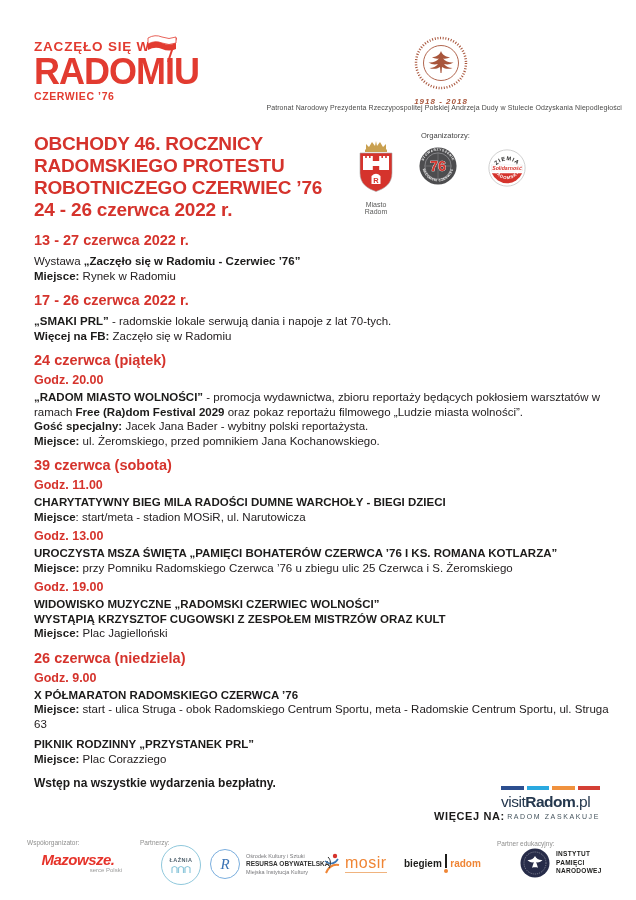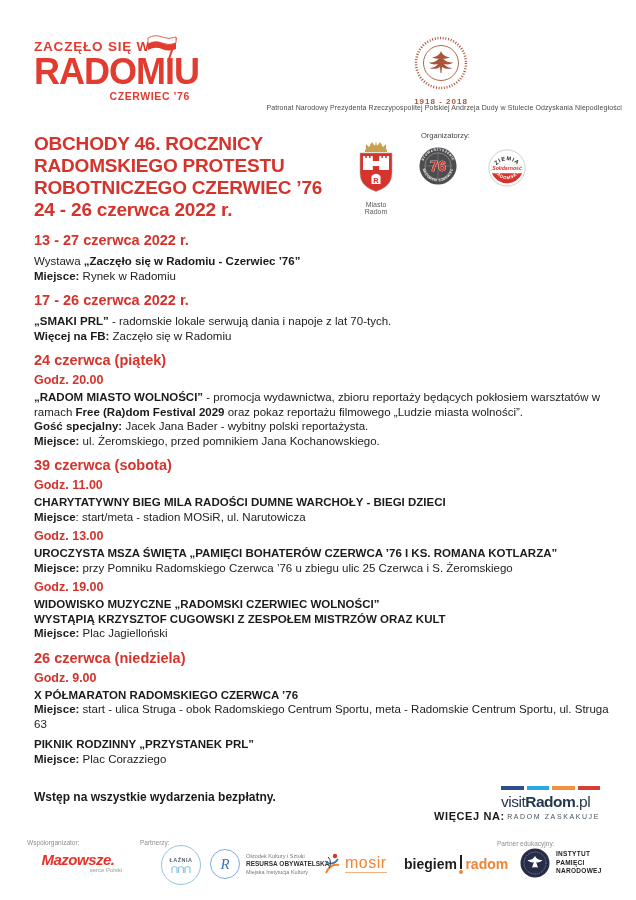--- a/index.html
+++ b/index.html
@@ -2,21 +2,21 @@
 <html><head>
 <meta charset="utf-8">
 <style>
   *{box-sizing:border-box;margin:0;padding:0}
   html,body{width:636px;height:900px}
   body{position:relative;background:#fff;font-family:"Liberation Sans",sans-serif;color:#252122;overflow:hidden}
   
   .brand{position:absolute;left:34px;top:39px;width:158px;color:#e23b30}
   .brand-line1{font-size:13.5px;font-weight:800;letter-spacing:.8px}
   .brand-line2{font-size:36px;font-weight:800;letter-spacing:-1px;line-height:34px;margin-top:1px}
-  .brand-line3{font-size:10.5px;font-weight:800;text-align:right;letter-spacing:.6px;margin-top:1px;padding-right:2px}
+  .brand-line3{font-size:10.5px;font-weight:800;text-align:left;letter-spacing:.6px;margin-top:1px;padding-right:2px}
   .brand-flag{position:absolute;left:104px;top:-5px}
   
   .emblem{position:absolute;left:412px;top:36px;width:58px;text-align:center;color:#a8553b}
   .emblem-years{font-size:8px;font-weight:700;letter-spacing:1px;margin-top:1px}
   .patronage{position:absolute;right:14px;top:104px;width:370px;font-size:7px;color:#4a4a49;text-align:right;letter-spacing:.1px}
   
   .title{position:absolute;left:34px;top:133px;color:#d5332c;font-size:19px;line-height:22px;font-weight:800;letter-spacing:-.2px}
   
   .org-label{position:absolute;left:421px;top:131px;font-size:7.5px;color:#444}
   .crest-wrap{position:absolute;left:354px;top:140px;width:44px;text-align:center}
@@ -24,21 +24,21 @@
   .logo76{position:absolute;left:419px;top:147px}
   .ziemia{position:absolute;left:488px;top:149px}
   
   .events{position:absolute;left:34px;top:232px;width:576px}
   .section{margin-bottom:9px}
   .sec-heading{color:#d5332c;font-size:14.5px;font-weight:800;line-height:17px;margin:0 0 5px}
   .event{margin-bottom:6px}
   .time{color:#d5332c;font-weight:800;font-size:12.5px;line-height:13px;margin:4px 0 3px}
   .line{font-size:11.5px;line-height:14.5px;color:#252122}
   .line b{font-weight:700;color:#1c1b1a}
-  .note{font-size:12px;font-weight:800;color:#1c1b1a;margin-top:24px}
+  .note{font-size:12px;font-weight:800;color:#1c1b1a;margin-top:10px}
   
   .more-label{position:absolute;left:434px;top:810px;font-size:11px;font-weight:800;letter-spacing:.6px;color:#1c1b1a}
   .vr{position:absolute;left:501px;top:786px;width:99px}
   .vr-bars{display:flex;gap:3px;margin-bottom:3px}
   .vr-bar{flex:1;height:4px;background:#999}
   .vr-text{font-size:15.5px;letter-spacing:-.5px;color:#25384e;white-space:nowrap}
   .vr-text b{font-weight:800}
   .vr-tagline{font-size:7px;letter-spacing:1.6px;color:#44535c;text-align:right;margin-top:2px}
   
   .f-label{position:absolute;font-size:6.5px;color:#8f8f8e}
@@ -50,21 +50,21 @@
   .mazowsze-sub{font-size:6px;color:#9a9a99;text-align:right;padding-right:4px;margin-top:-1px}
   .laznia{position:absolute;left:161px;top:845px;width:40px;height:40px;border:1.5px solid #8fc8dc;border-radius:50%;display:flex;flex-direction:column;align-items:center;justify-content:center;gap:1px}
   .laznia-text{font-size:5.5px;font-weight:700;color:#51626e;letter-spacing:.5px}
   .resursa{position:absolute;left:210px;top:849px;display:flex;gap:6px;align-items:center}
   .resursa-icon{width:30px;height:30px;border:1.5px solid #7aaede;border-radius:50%;display:flex;align-items:center;justify-content:center;font-family:"Liberation Serif",serif;font-style:italic;font-size:15px;color:#3c74b5}
   .resursa-l1,.resursa-l3{font-size:5.5px;color:#77777a}
   .resursa-l2{font-size:6.5px;font-weight:800;color:#333}
   .resursa-text{line-height:8px}
   .mosir{position:absolute;left:322px;top:852px;display:flex;align-items:center;gap:3px}
   .mosir-text{font-size:16px;color:#ef8535;letter-spacing:.5px;border-bottom:1px solid #f0b37e;padding-bottom:1px;line-height:16px}
-  .biegiem{position:absolute;left:404px;top:856px;display:flex;align-items:center;font-size:14px;font-weight:800}
+  .biegiem{position:absolute;left:404px;top:856px;display:flex;align-items:center;font-size:10px;font-weight:800}
   .biegiem-black{color:#1d1d1b}
   .biegiem-orange{color:#ef8535}
   .biegiem-mark{width:2.5px;height:14px;background:#1d1d1b;margin:0 3px;position:relative;top:-2px}
   .biegiem-mark::after{content:"";position:absolute;left:-1px;bottom:-5px;width:4.5px;height:4.5px;border-radius:50%;background:#ef8535}
   .ipn{position:absolute;left:520px;top:848px;display:flex;gap:6px;align-items:center}
   .ipn-text{font-size:6.5px;font-weight:800;color:#1d1d1b;line-height:8.5px;letter-spacing:.3px}
 </style>
 </head>
 <body>
 
@@ -72,21 +72,21 @@
   <div class="brand-line1">ZACZĘŁO SIĘ W</div>
   <svg class="brand-flag" width="44" height="30" viewBox="0 0 44 30">
     <path d="M30 28 L38 4" stroke="#e23b30" stroke-width="2" fill="none"></path>
     <path d="M10 4 Q17 0 24 3 Q31 6 38 3 L38 9 Q31 12 24 9 Q17 6 10 10 Z" fill="#fff" stroke="#e23b30" stroke-width="0.8"></path>
     <path d="M10 10 Q17 6 24 9 Q31 12 38 9 L38 15 Q31 18 24 15 Q17 12 10 16 Z" fill="#e23b30"></path>
   </svg>
   <div class="brand-line2">RADOMIU</div>
   <div class="brand-line3">CZERWIEC ’76</div>
 </div>
 
-<div class="emblem" style="color: rgb(168, 85, 59);">
+<div class="emblem" style="color: rgb(168, 85, 59); font-style: italic;">
   <svg width="58" height="56" viewBox="0 0 58 56">
     <circle cx="29" cy="27" r="25" fill="none" stroke="#a8553b" stroke-width="2.5" stroke-dasharray="1 1.7"></circle>
     <circle cx="29" cy="27" r="17.5" fill="none" stroke="#a8553b" stroke-width="0.9"></circle>
     <path d="M29 15 c-1.5 4 -5 6 -9 6 c2 1.5 4.5 2 7 1.5 c-2.5 3 -6.5 4.5 -10.5 4 c3 2 6.5 2.5 9.5 1.5 c-2 2.5 -5 4 -8.5 4 c3.5 1.5 7.5 1 10.5 -1 l0.5 6 h1 l0.5 -6 c3 2 7 2.5 10.5 1 c-3.5 0 -6.5 -1.5 -8.5 -4 c3 1 6.5 0.5 9.5 -1.5 c-4 0.5 -8 -1 -10.5 -4 c2.5 0.5 5 0 7 -1.5 c-4 0 -7.5 -2 -9 -6 z" fill="#a8553b"></path>
   </svg>
   <div class="emblem-years">1918 - 2018</div>
 </div>
 
 <div class="patronage">Patronat Narodowy Prezydenta Rzeczypospolitej Polskiej Andrzeja Dudy w Stulecie Odzyskania Niepodległości</div>
 

